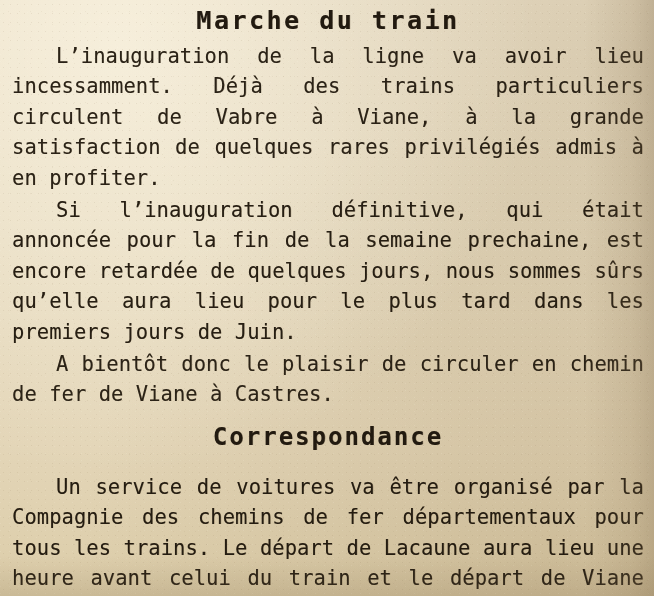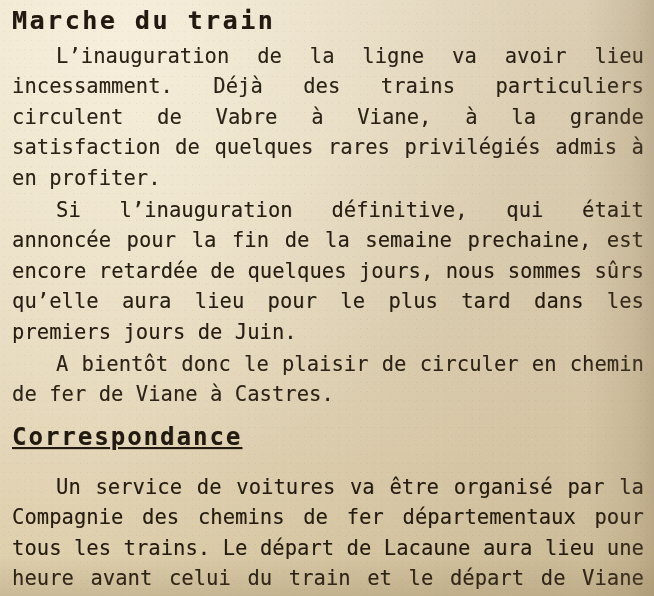--- a/index.html
+++ b/index.html
@@ -60,33 +60,33 @@
     background: linear-gradient(180deg, rgba(140,118,84,0) 0%, rgba(130,108,76,0.20) 100%);
   }
 
   .content {
     position: relative;
     padding: 4px 10px 0 12px;
   }
 
   h2.headline {
     margin: 2px 0 6px 0;
+    text-align: center;
     font-family: "DejaVu Sans Mono", monospace;
     font-size: 25px;
     font-weight: bold;
     letter-spacing: 2.5px;
     color: #221a10;
     text-shadow: 0.4px 0.4px 0 rgba(60,45,25,0.45);
   }
   h2.headline.second {
     margin-top: 13px;
     margin-bottom: 21px;
     font-size: 24px;
     letter-spacing: 2px;
-    text-decoration: underline;
   }
 
   p.para {
     margin: 0 0 2px 0;
     text-indent: 44px;
     font-family: "DejaVu Sans Mono", monospace;
     font-size: 20.4px;
     line-height: 30.4px;
     color: #241c11;
     text-align: justify;

